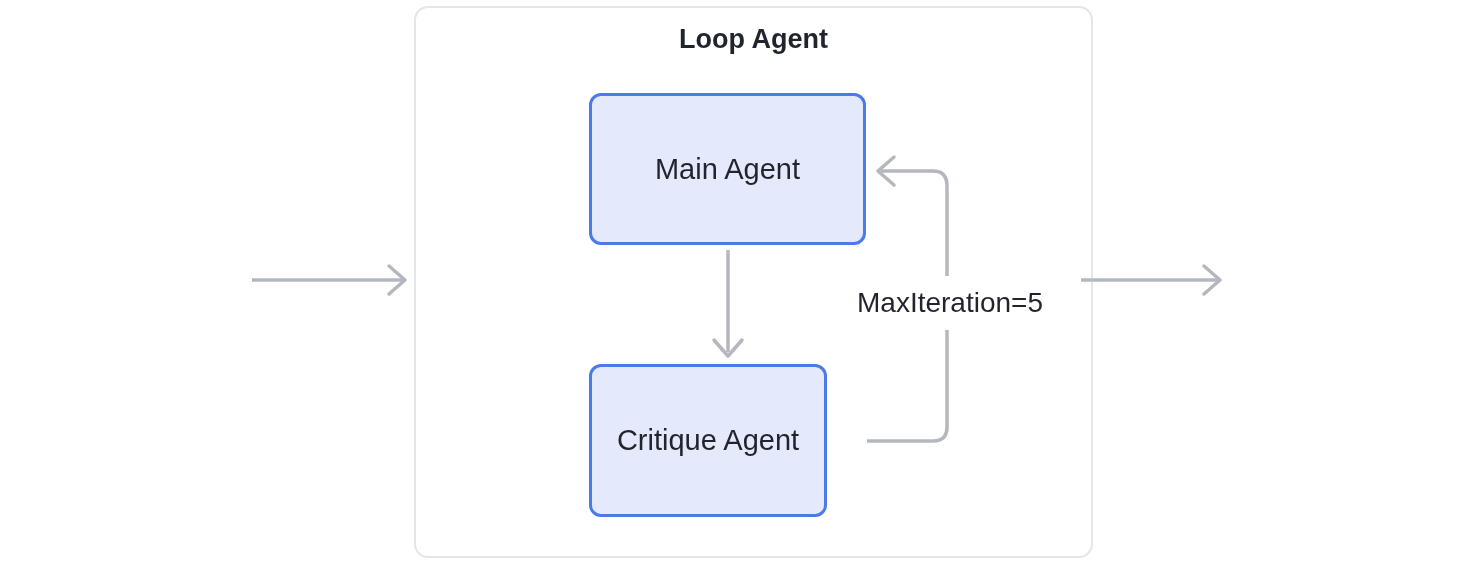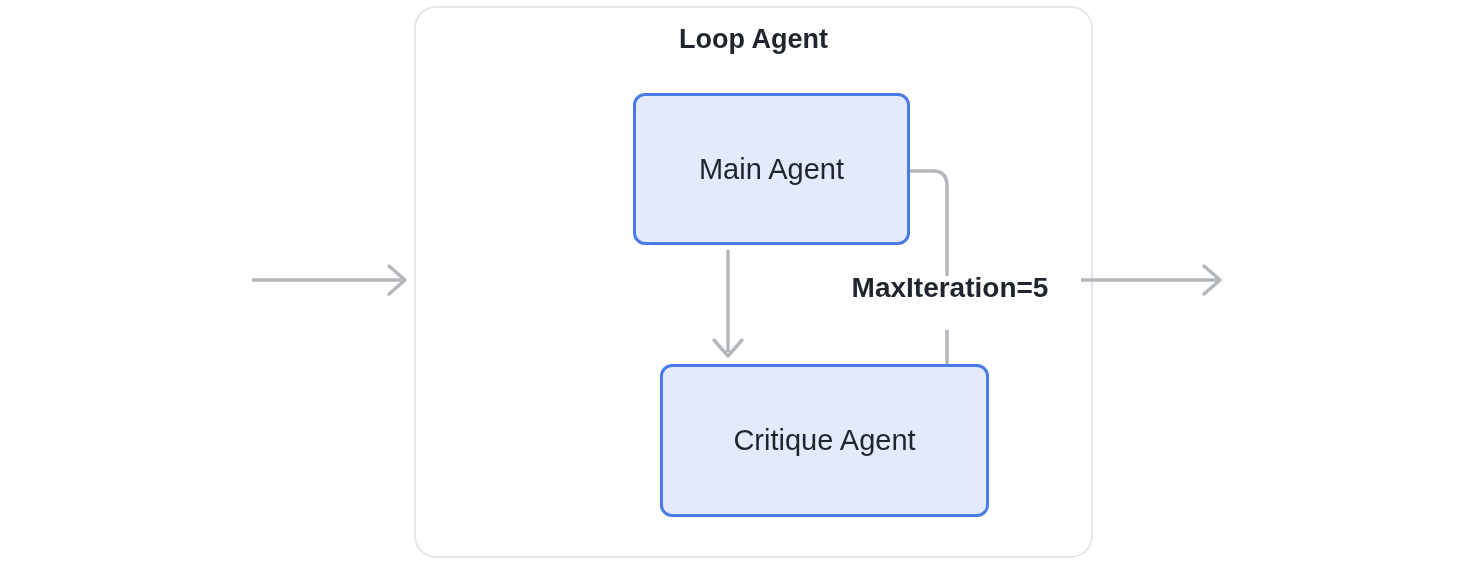--- a/index.html
+++ b/index.html
@@ -41,21 +41,21 @@
   }
   .edge.head {
     stroke-linecap: round;
   }
   .loop-container {
     position: absolute;
     left: 414px; top: 6px;
     width: 679px; height: 552px;
     background: var(--background);
     border: 2px solid var(--container-border);
-    border-radius: 22px;
+    border-radius: 14px;
     z-index: 1;
   }
   .container-title {
     position: absolute;
     left: 0; top: 16px;
     width: 100%;
     text-align: center;
     font-size: 27px;
     font-weight: bold;
     color: var(--text);
@@ -64,47 +64,45 @@
     position: absolute;
     background: var(--node-fill-blue);
     border: 3px solid var(--node-border-blue);
     border-radius: 12px;
     display: flex;
     align-items: center;
     justify-content: center;
     font-size: 29px;
     color: var(--text);
     z-index: 3;
-    margin-left: 44px;
   }
   .agent-box.main { left: 589px; top: 93px; width: 277px; height: 152px; }
-  .agent-box.critique { left: 616px; top: 364px; width: 329px; height: 153px; }
+  .agent-box.critique { left: 589px; top: 364px; width: 238px; height: 153px; }
   .pill {
     position: absolute;
     background: var(--terminal-fill);
     border: 3px solid var(--terminal-border);
     border-radius: 78px;
     display: flex;
     align-items: center;
     justify-content: center;
     font-size: 29px;
     color: var(--text);
     z-index: 3;
   }
   .pill.start { left: 8px; top: 202px; width: 237px; height: 156px; }
   .pill.end { left: 1226px; top: 202px; width: 239px; height: 155px; }
   .edge-label {
     position: absolute;
-    left: 950px; top: 288px;
+    left: 950px; top: 303px;
     transform: translate(-50%, -50%);
     font-size: 28px;
     color: var(--text);
     white-space: nowrap;
     z-index: 4;
-    font-weight: bold;
   }
 </style>
 </head>
 <body>
 
 <div class="canvas">
 
   <div class="loop-container">
     <div class="container-title">Loop Agent</div>
   </div>

